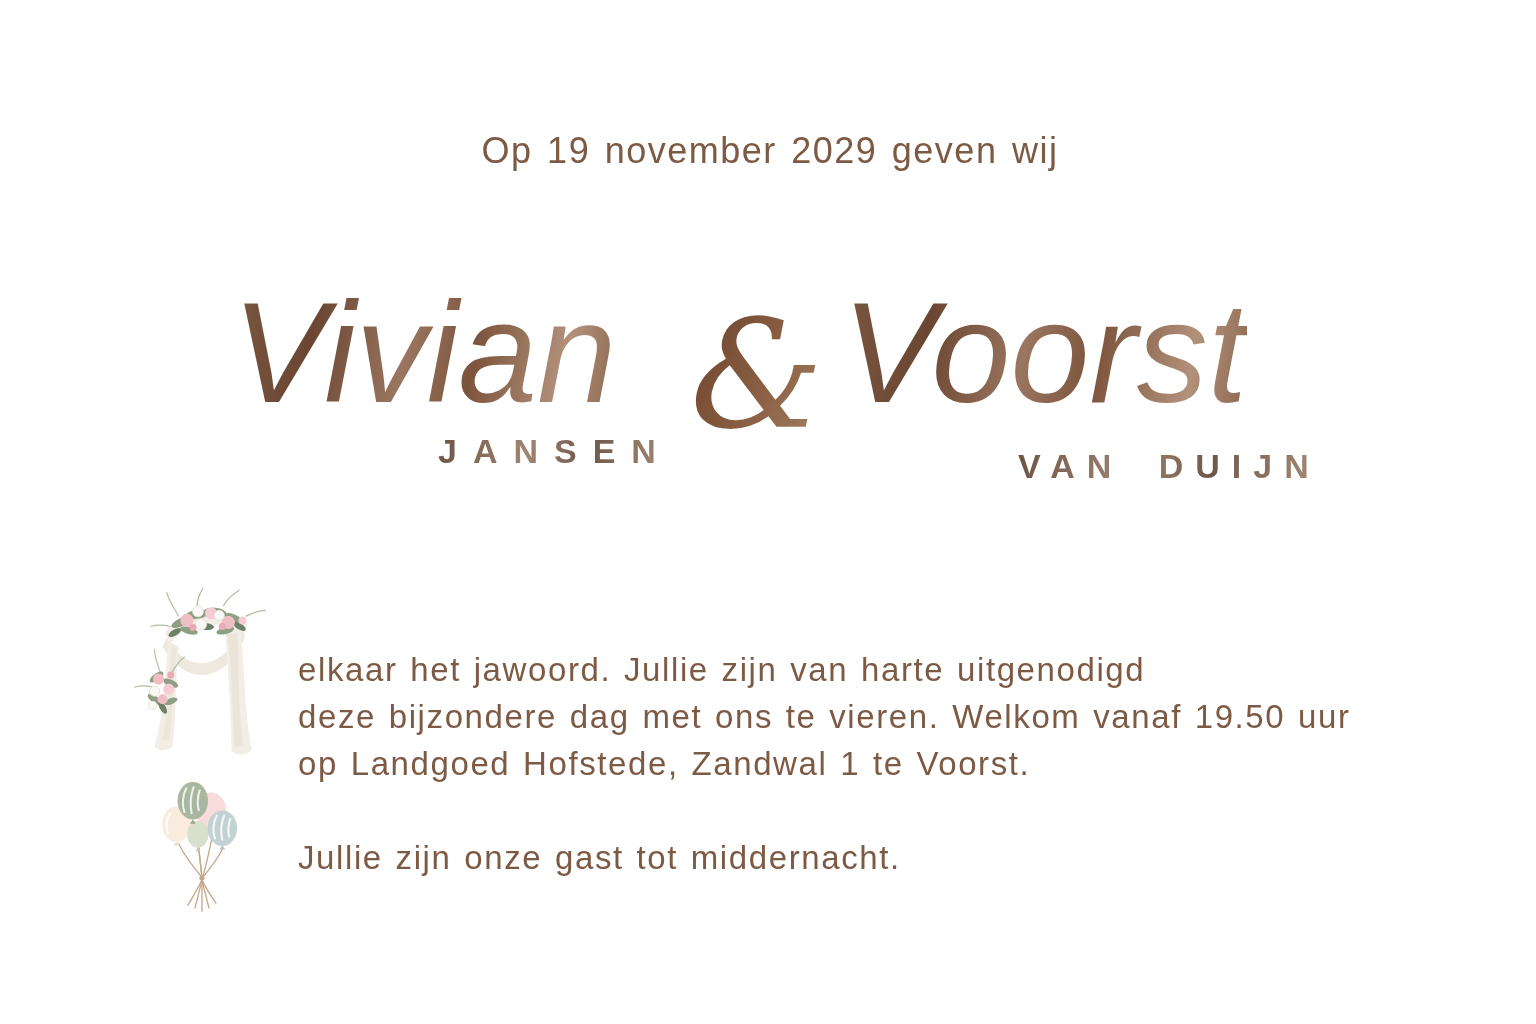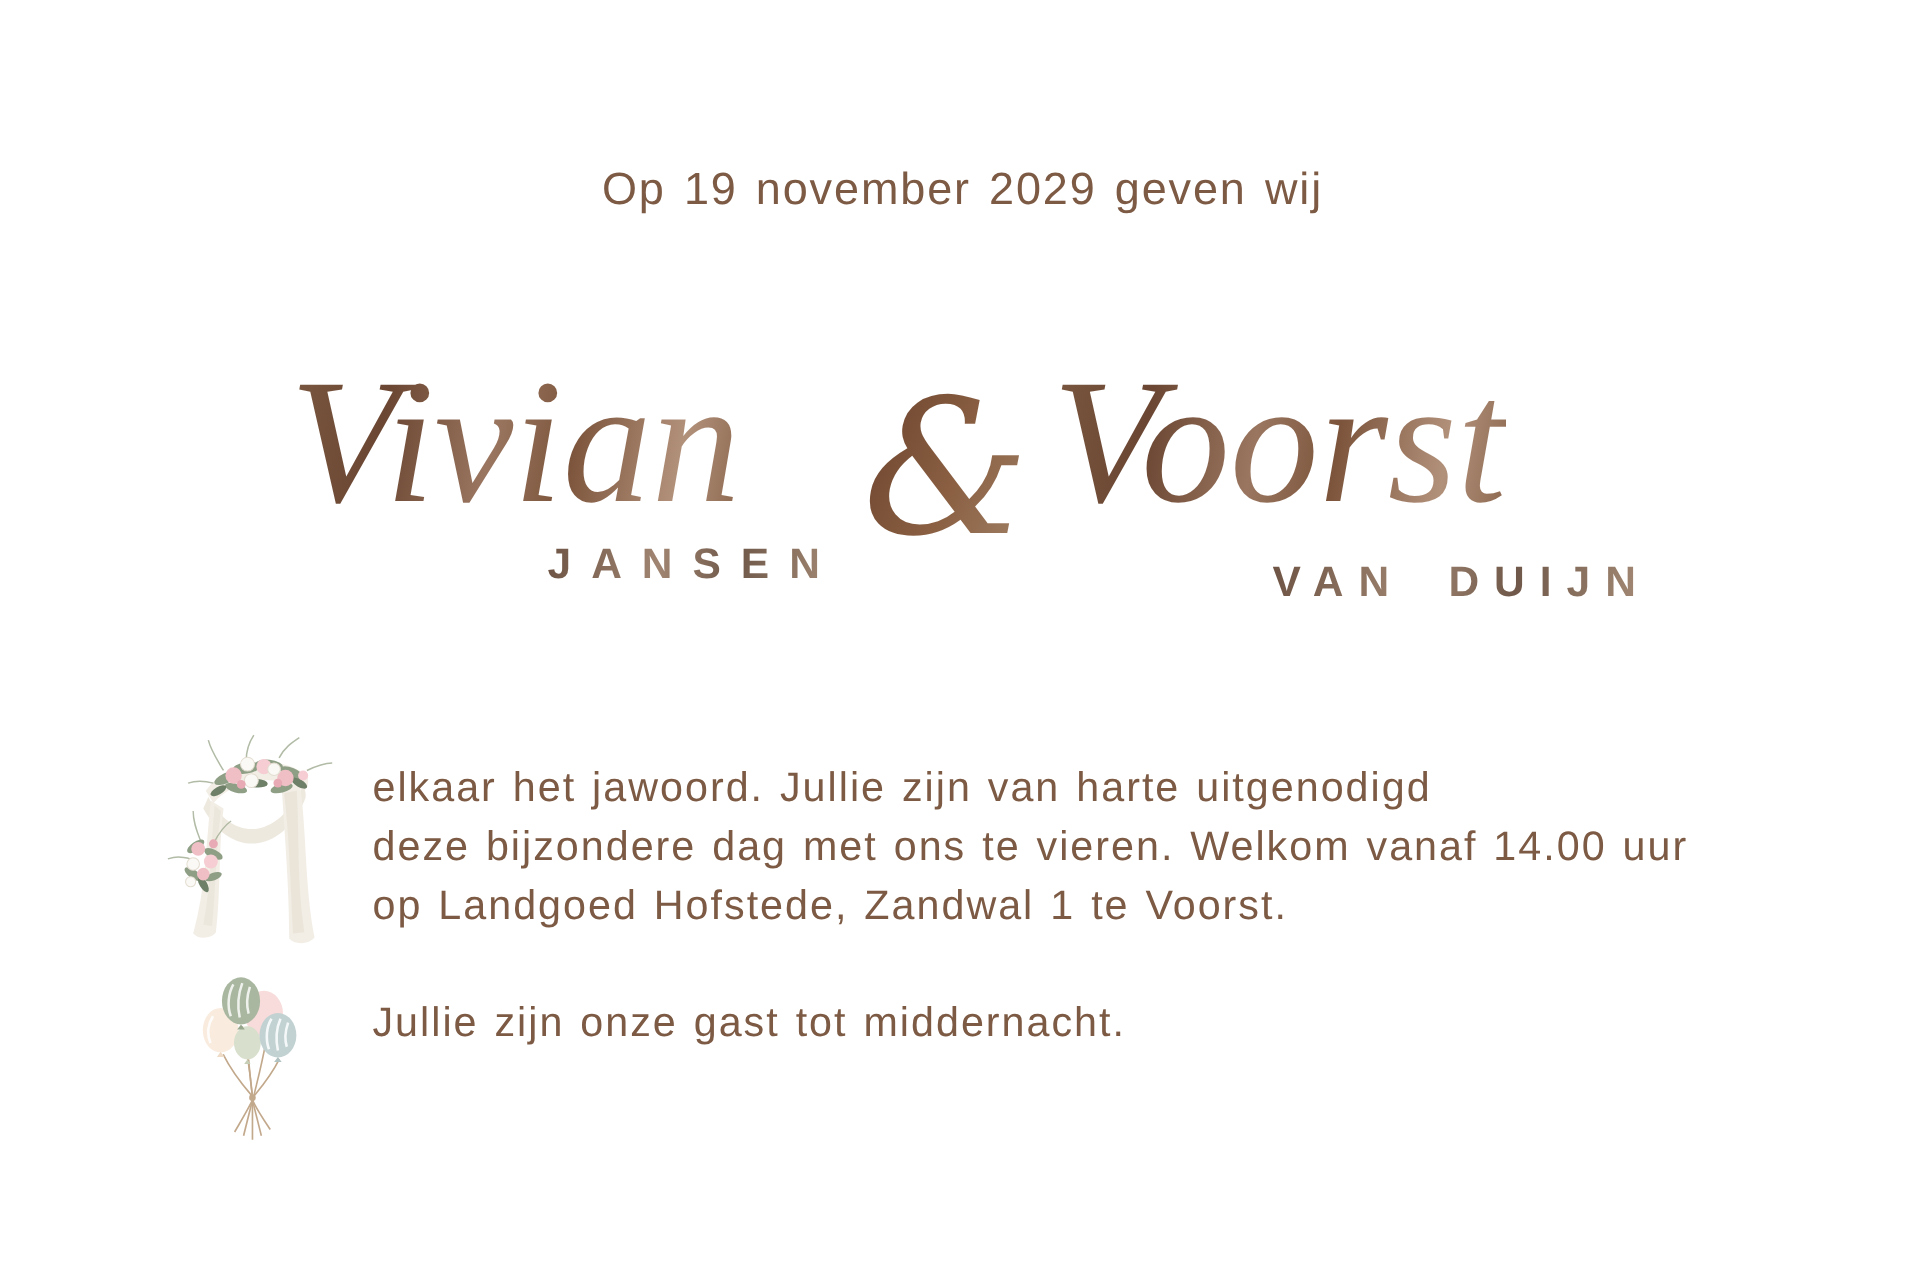--- a/index.html
+++ b/index.html
@@ -16,21 +16,21 @@
     top:130px;left:0;width:1540px;
     text-align:center;
     font-size:36px;
     letter-spacing:1.5px;
     word-spacing:3px;
     color:#7d5a44;
   }
   
   .script-name{
     position:absolute;
-    font-family:Liberation Serif, serif;
+    font-family:Liberation Sans, sans-serif;
     font-style:italic;
     font-weight:400;
     font-size:142px;
     line-height:1;
     background:linear-gradient(100deg,#7a5740 0%,#6b4733 22%,#9a7660 45%,#7c543b 62%,#b2917b 85%,#8b664d 100%);
     -webkit-background-clip:text;
     background-clip:text;
     -webkit-text-fill-color:transparent;
     color:transparent;
     white-space:nowrap;
@@ -68,20 +68,21 @@
   
   .para{
     position:absolute;
     left:298px;
     color:#7c5a44;
     font-size:33px;
     letter-spacing:1.6px;
     word-spacing:2px;
     line-height:47px;
     white-space:nowrap;
+    margin-top:40px;
   }
   .para-invitation{top:606px;}
   .para-program{top:794px;}
   .icon-wrap{position:absolute;}
   .icon-arch{left:126px;top:582px;width:142px;height:182px;}
   .icon-balloons{left:148px;top:770px;width:112px;height:148px;}
   svg{display:block;width:100%;height:100%;}
 </style>
 </head>
 <body>
@@ -165,21 +166,21 @@
         <circle cx="28" cy="108" r="5" fill="#fbf9f5" stroke="#e3ddd1" stroke-width="0.8"></circle>
         <circle cx="36" cy="116" r="5" fill="#f0bfc6"></circle>
         <circle cx="26" cy="122" r="4" fill="#fbf9f5" stroke="#e3ddd1" stroke-width="0.8"></circle>
         <circle cx="44" cy="92" r="3.5" fill="#e8aab4"></circle>
       </g>
     </svg>
   </div>
 
   <div class="para para-invitation">
     <div>elkaar het jawoord. Jullie zijn van harte uitgenodigd</div>
-    <div>deze bijzondere dag met ons te vieren. Welkom vanaf 14.00 uur</div>
+    <div>deze bijzondere dag met ons te vieren. Welkom vanaf 19.50 uur</div>
     <div>op Landgoed Hofstede, Zandwal 1 te Voorst.</div>
   </div>
 
   <div class="icon-wrap icon-balloons">
     <svg viewBox="0 0 110 145" aria-hidden="true">
 
       <g stroke="#c3a98c" stroke-width="1.3" fill="none">
         <path d="M30,72 C38,88 47,98 53,105"></path>
         <path d="M45,50 C50,75 52,95 53,105"></path>
         <path d="M64,60 C60,82 56,96 54,105"></path>

